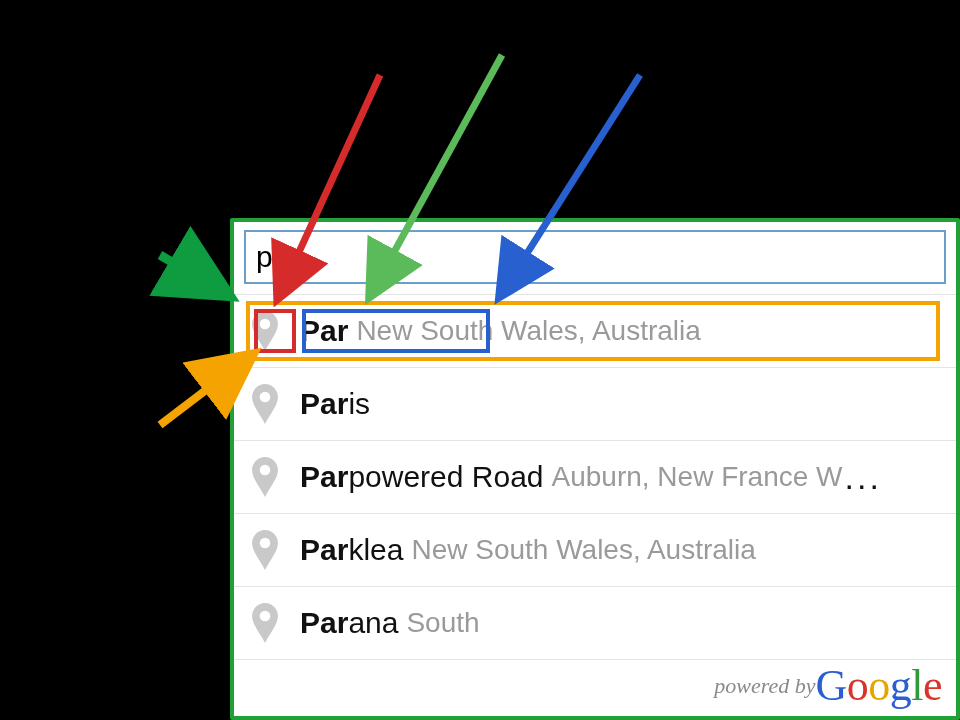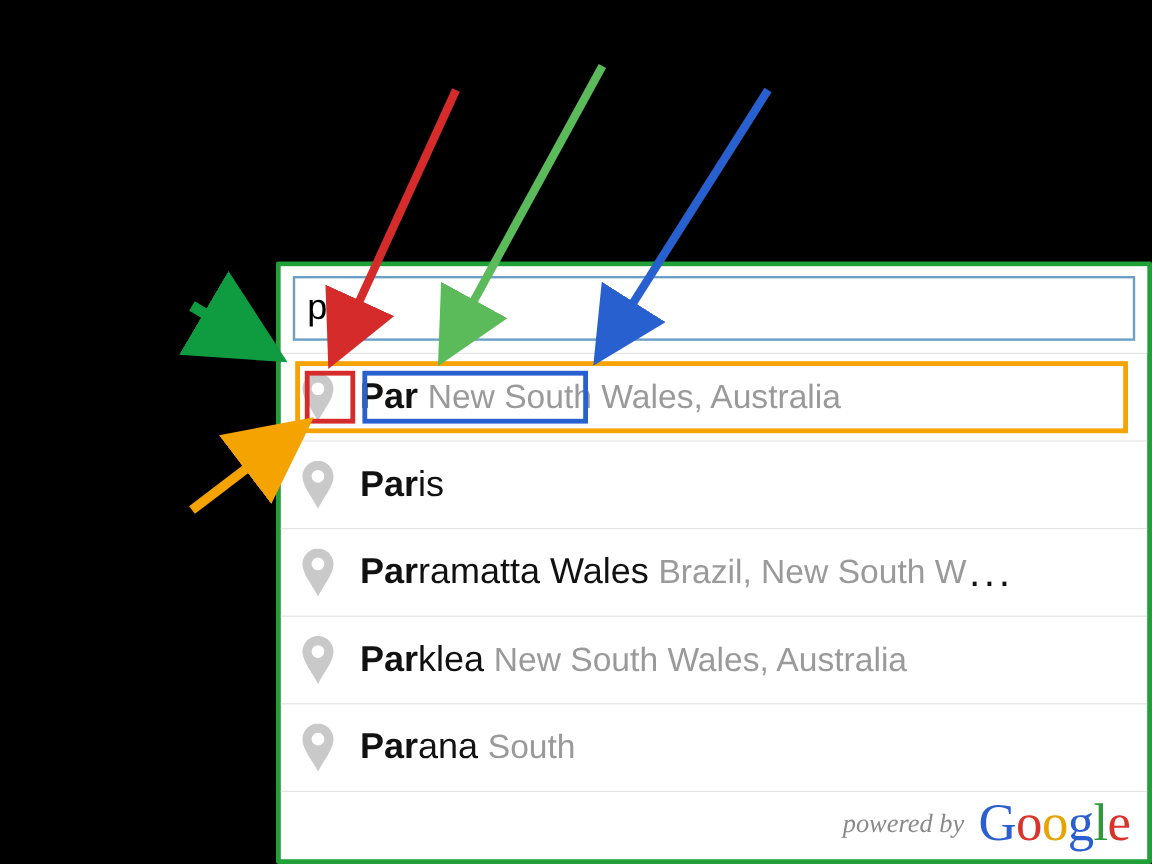--- a/index.html
+++ b/index.html
@@ -112,21 +112,21 @@
     justify-content: flex-end;
     align-items: center;
     padding-right: 14px;
     border-top: 1px solid #e4e4e4;
   }
   .attribution .pb {
     font-family: Georgia, 'Times New Roman', serif;
     font-style: italic;
     font-size: 22px;
     color: #8a8a8a;
-    margin-right: 12px;
+    margin-right: 0;
   }
   .glogo {
     font-family: 'Times New Roman', Georgia, serif;
     font-size: 44px;
     font-weight: 500;
     letter-spacing: -0.5px;
   }
   .g-b { color: #2b5fcf; }
   .g-r { color: #d9332a; }
   .g-y { color: #e7a400; }
@@ -177,22 +177,22 @@
     </div>
 
     <div class="item">
       <span class="pin-icon">
         <svg viewBox="0 0 24 34">
             <path d="M12 0C6 0 1 5 1 11c0 7 7 15 11 23 4-8 11-16 11-23C23 5 18 0 12 0z" fill="#c9c9c9"></path>
             <circle cx="12" cy="11" r="4.5" fill="#fff"></circle>
           </svg>
       </span>
       <span class="match">Par</span>
-        <span class="rest">ramatta Wales</span>
-        <span class="secondary">Brazil, New South W</span>
+        <span class="rest">powered Road</span>
+        <span class="secondary">Auburn, New France W</span>
         <span class="ellipsis">...</span>
     </div>
 
     <div class="item">
       <span class="pin-icon">
         <svg viewBox="0 0 24 34">
             <path d="M12 0C6 0 1 5 1 11c0 7 7 15 11 23 4-8 11-16 11-23C23 5 18 0 12 0z" fill="#c9c9c9"></path>
             <circle cx="12" cy="11" r="4.5" fill="#fff"></circle>
           </svg>
       </span>

